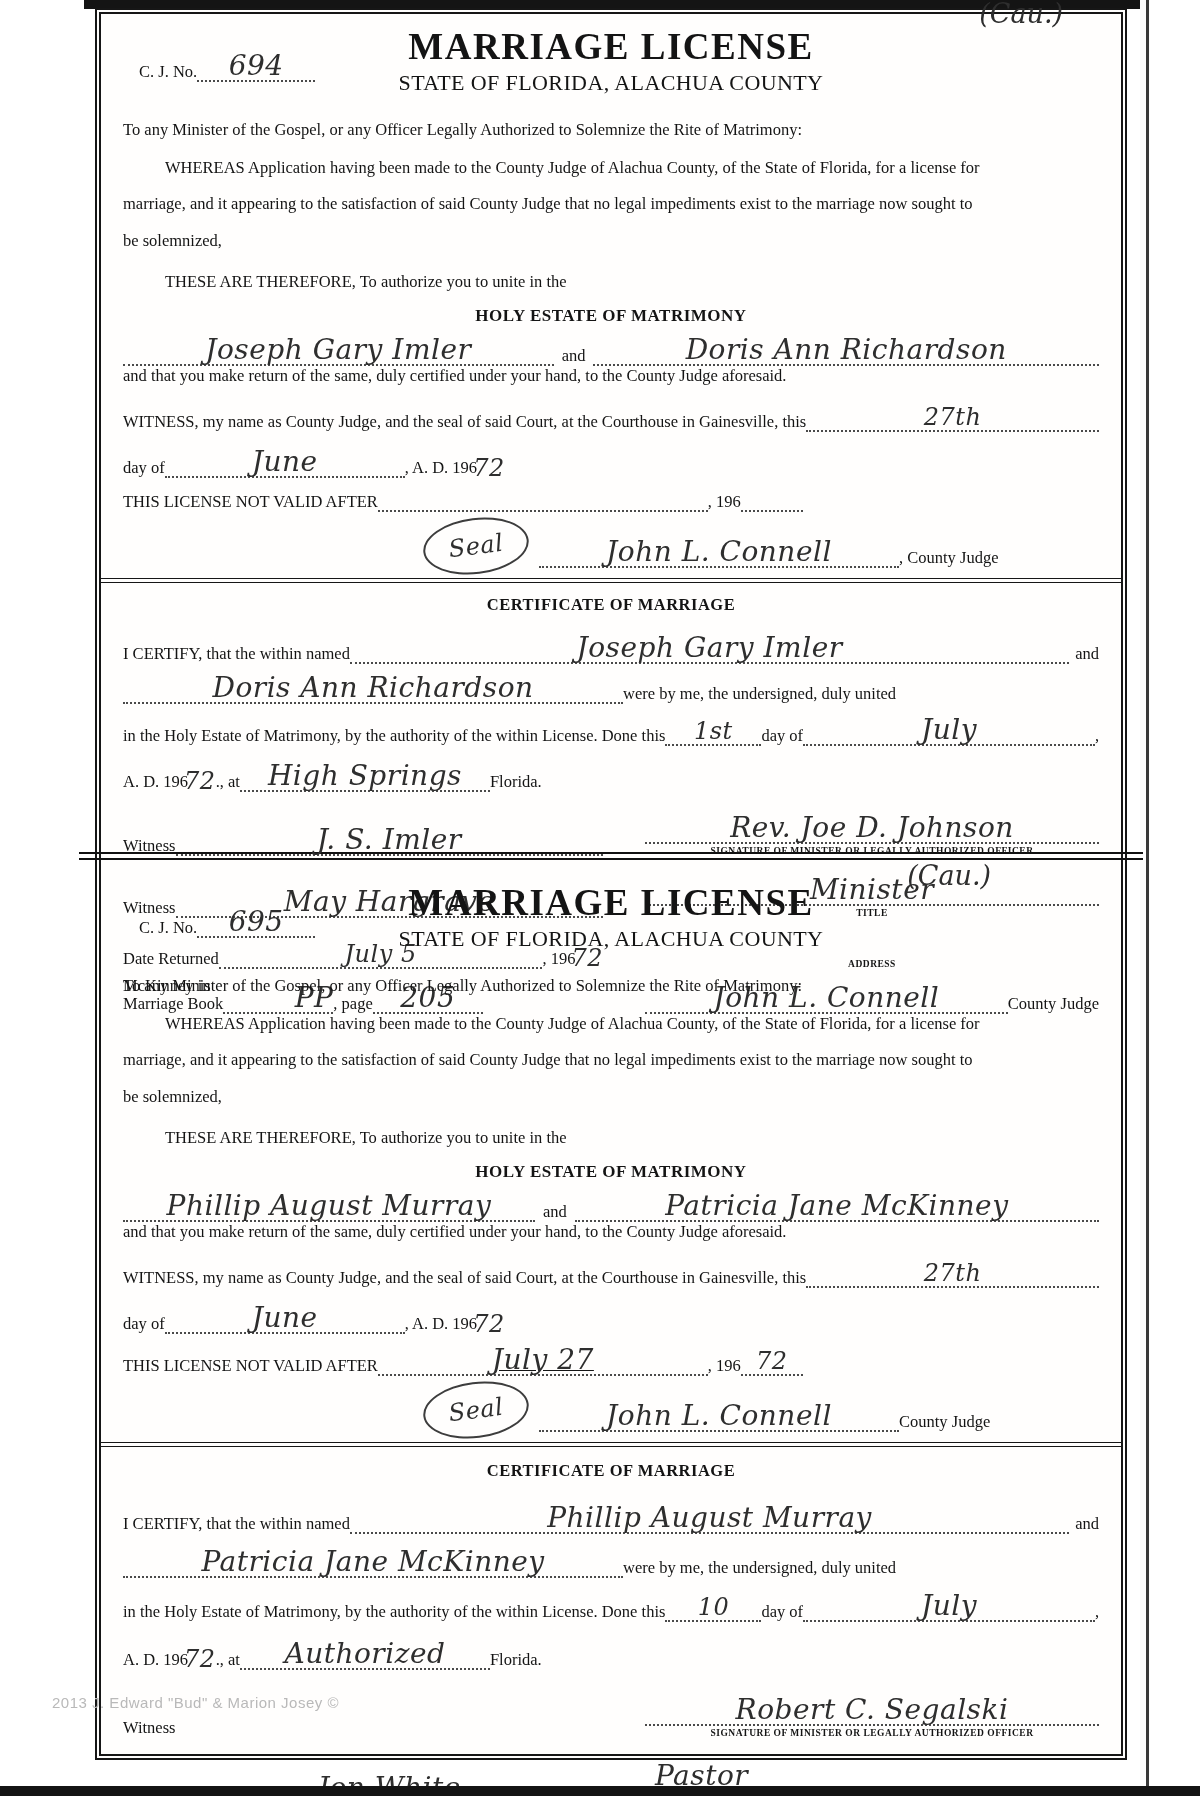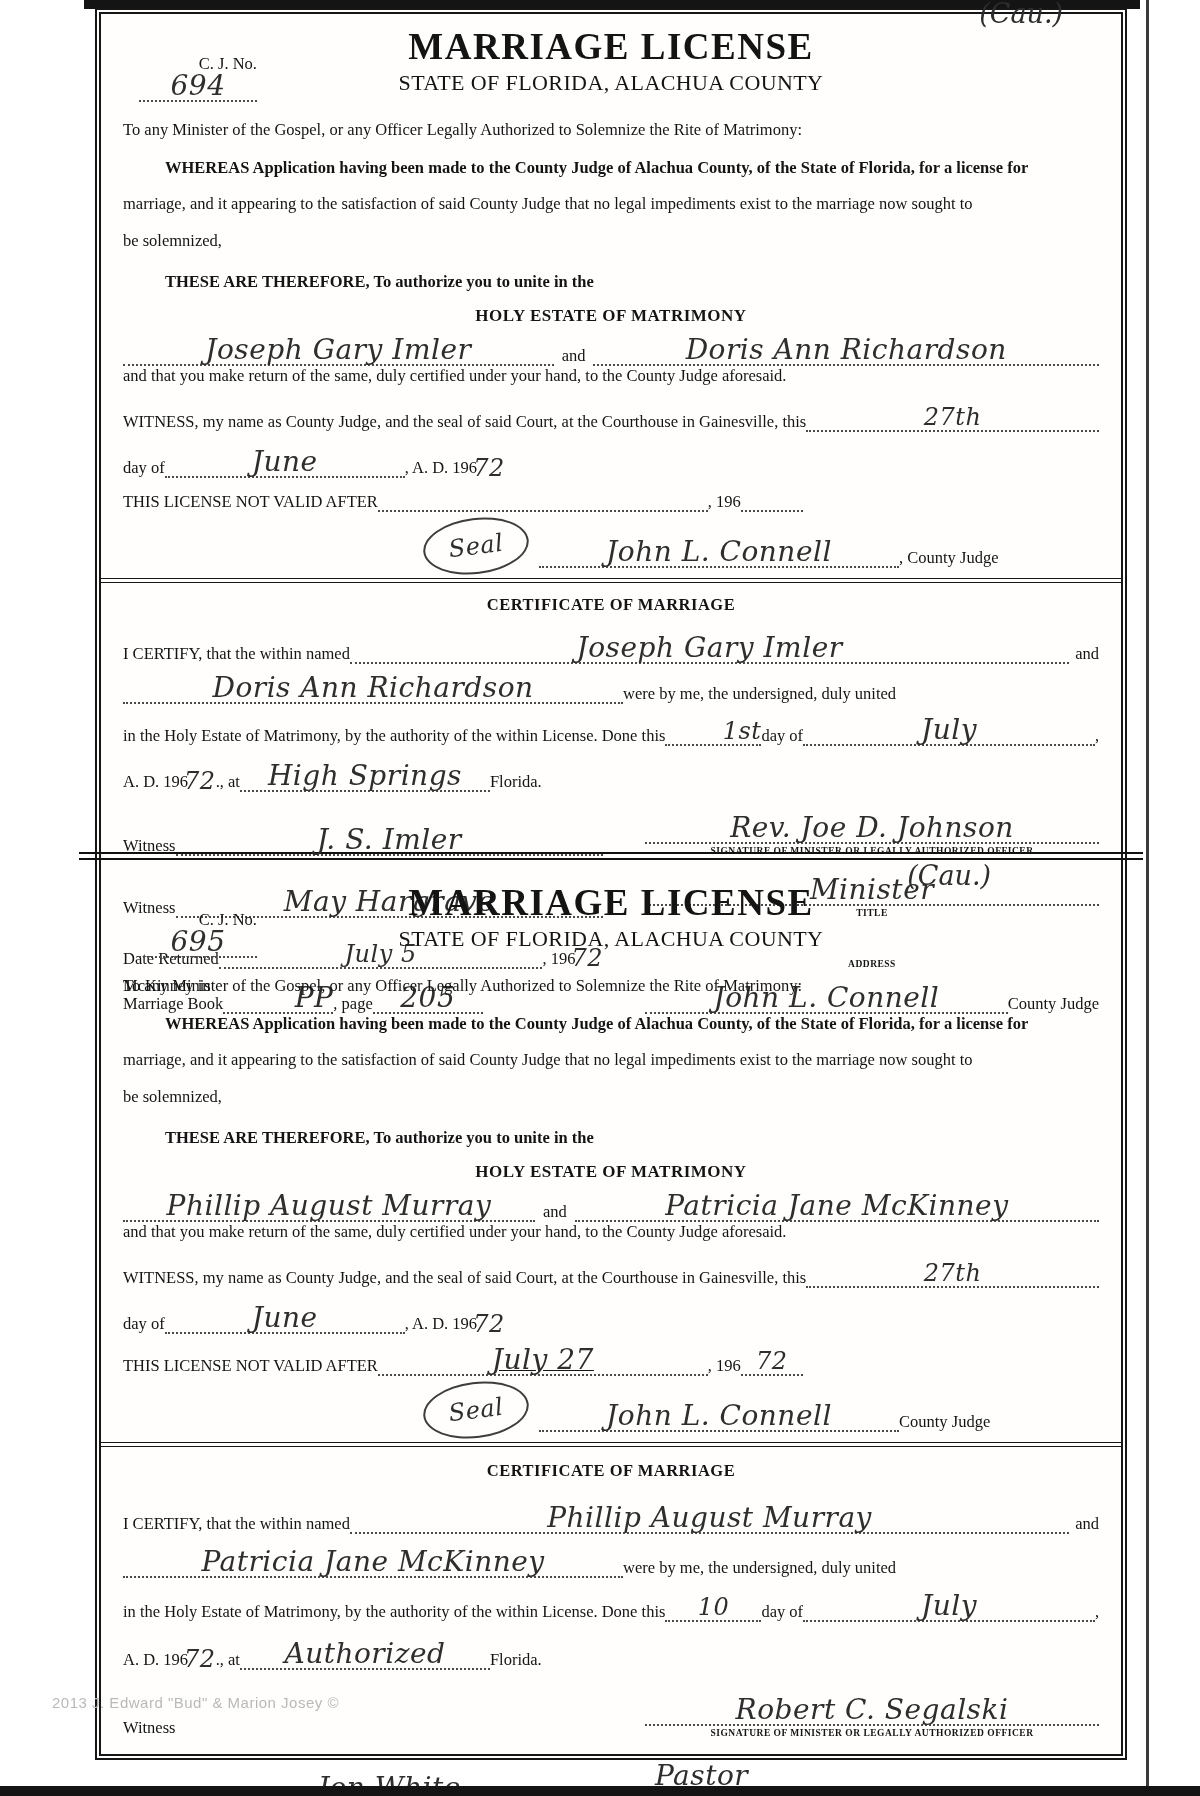--- a/index.html
+++ b/index.html
@@ -15,25 +15,25 @@
   .frame{position:absolute;top:8px;left:95px;width:1032px;height:1752px;
          border:6px double #161616;background:#fffefd;box-sizing:border-box;}
 
   .license{position:relative;padding:0 22px;box-sizing:border-box;}
   .lic1{height:838px;padding-top:14px;}
   .lic2{padding-top:10px;}
 
   .hdr{position:relative;height:80px;}
   .title{text-align:center;font-size:37px;font-weight:bold;letter-spacing:1.5px;line-height:1.05;}
   .subtitle{text-align:center;font-size:22px;letter-spacing:0.4px;margin-top:3px;}
-  .cj{position:absolute;left:16px;top:26px;display:flex;align-items:flex-end;font-size:16.5px;flex-direction:column;}
+  .cj{position:absolute;left:16px;top:26px;display:flex;align-items:flex-end;font-size:16.5px;}
   .cj .fill{width:118px;}
 
   .p{font-size:16.5px;line-height:1.25;}
-  .indent{padding-left:42px;font-weight:bold;}
+  .indent{padding-left:42px;}
   .center{text-align:center;}
   .bold{font-weight:bold;}
 
   
   .row{display:flex;align-items:flex-end;font-size:16.5px;}
   .fill{border-bottom:2px dotted #4a4a4a;text-align:center;position:relative;}
   .grow{flex:1;}
 
   
   .hw{font-family:"DejaVu Serif", serif;font-style:italic;color:#2e2e2e;
@@ -131,21 +131,21 @@
       <span class="fill grow"><span class="hw hw-lg">Joseph Gary Imler</span></span>
       <span class="nowrap" style="padding-left:6px;">and</span>
     </div>
     <div class="row" style="margin-top:4px;height:36px;">
       <span class="fill" style="width:500px;"><span class="hw hw-lg">Doris Ann Richardson</span></span>
       <span class="nowrap">were by me, the undersigned, duly united</span>
     </div>
 
     <div class="row" style="margin-top:14px;">
       <span class="nowrap">in the Holy Estate of Matrimony, by the authority of the within License.  Done this</span>
-      <span class="fill" style="width:96px;text-align:right;"><span class="hw hw-md">1st</span></span>
+      <span class="fill" style="width:96px;"><span class="hw hw-md">1st</span></span>
       <span class="nowrap">day of</span>
       <span class="fill grow"><span class="hw hw-lg">July</span></span>
       <span>,</span>
     </div>
 
     <div class="row" style="margin-top:18px;">
       <span class="nowrap">A. D. 196</span>
       <span class="hw hw-md" style="margin-left:-4px;">72</span>
       <span class="nowrap">., at</span>
       <span class="fill" style="width:250px;"><span class="hw hw-lg">High Springs</span></span>

